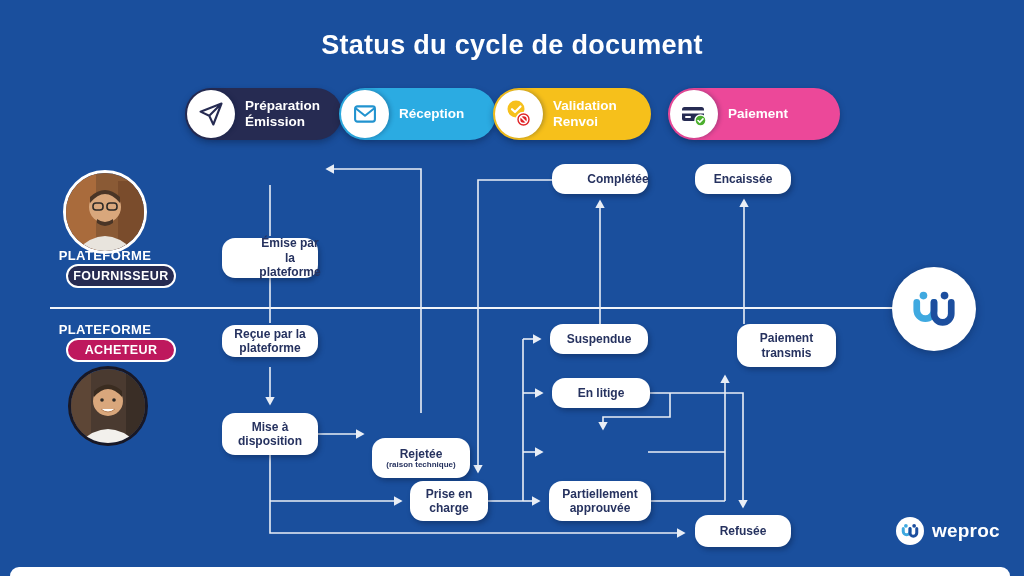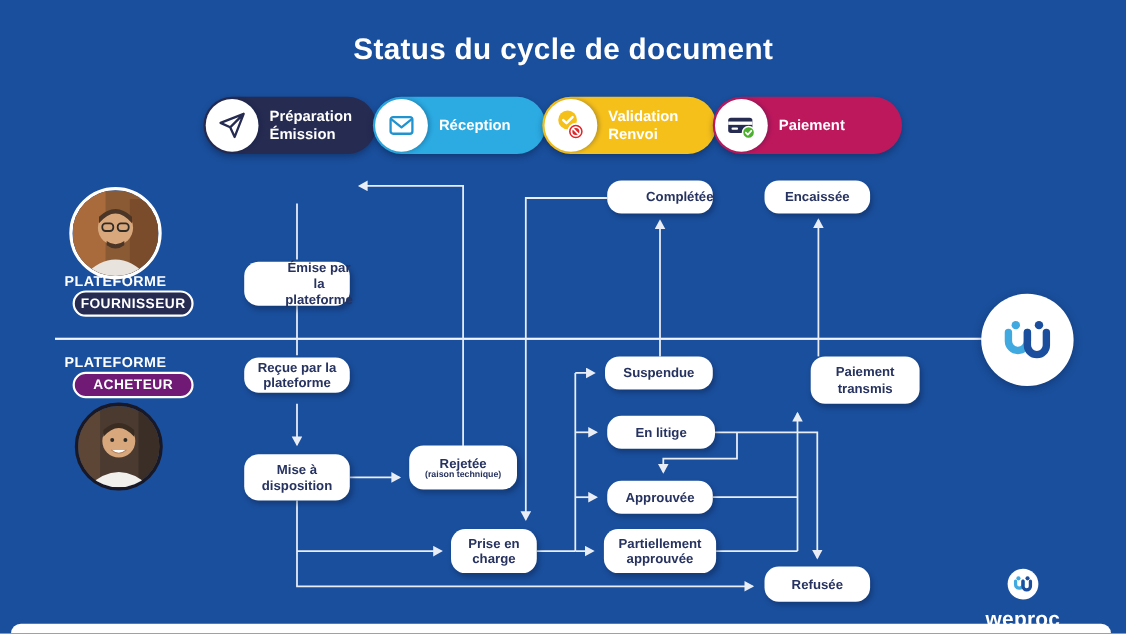--- a/index.html
+++ b/index.html
@@ -32,21 +32,21 @@
   .actor-badge{position:absolute;border:2px solid #FFFFFF;border-radius:15px;
     color:#FFFFFF;font-weight:800;font-size:12.5px;letter-spacing:.4px;
     padding:3px 0;text-align:center;width:106px;margin-left:16px;}
 
   .sep{position:absolute;left:50px;top:307px;width:843px;height:2px;background:#F2F5FA;}
 
   .logo-big{position:absolute;left:892px;top:267px;width:84px;height:84px;border-radius:50%;
     background:#FFFFFF;display:flex;align-items:center;justify-content:center;
     box-shadow:0 2px 8px rgba(5,20,50,.35);}
 
-  .brand{position:absolute;left:896px;top:517px;display:flex;align-items:center;gap:8px;flex-direction:column;}
+  .brand{position:absolute;left:896px;top:517px;display:flex;align-items:center;gap:8px;}
   .brand .bcircle{width:28px;height:28px;border-radius:50%;background:#FFFFFF;
     display:flex;align-items:center;justify-content:center;}
   .brand .bname{color:#FFFFFF;font-size:19px;font-weight:800;letter-spacing:.2px;}
 
   .bottom-card{position:absolute;left:10px;top:567px;width:1000px;height:9px;
     background:#FFFFFF;border-radius:12px 12px 0 0;}
 
   svg.lines{position:absolute;left:0;top:0;}
 </style>
 </head>
@@ -83,21 +83,21 @@
         <path d="M9 11.2 L12 14 L17.5 8.5" fill="none" stroke="#FFFFFF" stroke-width="2.2" stroke-linecap="round" stroke-linejoin="round"></path>
         <circle cx="20.5" cy="21.5" r="7" fill="#E02427" stroke="#FFFFFF" stroke-width="1.6"></circle>
         <circle cx="20.5" cy="21.5" r="4" fill="none" stroke="#FFFFFF" stroke-width="1.6"></circle>
         <path d="M17.7 18.7 L23.3 24.3" stroke="#FFFFFF" stroke-width="1.6"></path>
       </svg>
     </div>
     <div class="plabel">Validation
 Renvoi</div>
   </div>
 
-  <div class="phase" style="left:648px;width:172px;background:#be185d;z-index:4;">
+  <div class="phase" style="left:668px;width:172px;background:#ec4899;z-index:4;">
     <div class="pcircle">
       <svg width="30" height="30" viewBox="0 0 30 30">
         <rect x="3" y="8" width="22" height="14" rx="2.5" fill="#262B52"></rect>
         <rect x="3" y="11.5" width="22" height="3" fill="#FFFFFF"></rect>
         <rect x="6" y="17" width="6" height="2" rx="1" fill="#FFFFFF"></rect>
         <circle cx="21.5" cy="21.5" r="5.5" fill="#4CAF2E" stroke="#FFFFFF" stroke-width="1.4"></circle>
         <path d="M19 21.5 L20.8 23.3 L24 19.9" fill="none" stroke="#FFFFFF" stroke-width="1.6" stroke-linecap="round" stroke-linejoin="round"></path>
       </svg>
     </div>
     <div class="plabel">Paiement</div>
@@ -135,41 +135,38 @@
 
   <div class="fbox" style="left:222px;top:238px;width:96px;height:40px;padding-left:44px;">
       <span>Émise par la plateforme</span>
     </div>
   <div class="fbox" style="left:222px;top:325px;width:96px;height:32px;">
       <span>Reçue par la plateforme</span>
     </div>
   <div class="fbox" style="left:222px;top:413px;width:96px;height:42px;">
       <span>Mise à disposition</span>
     </div>
-  <div class="fbox" style="left:372px;top:405px;width:98px;height:40px;">
+  <div class="fbox" style="left:372px;top:438px;width:98px;height:40px;">
     <span>Rejetée</span>
     <span class="sub">(raison technique)</span>
   </div>
   <div class="fbox" style="left:410px;top:481px;width:78px;height:40px;">
       <span>Prise en charge</span>
     </div>
   <div class="fbox" style="left:552px;top:164px;width:96px;height:30px;padding-left:40px;">
       <span>Complétée</span>
     </div>
   <div class="fbox" style="left:695px;top:164px;width:96px;height:30px;">
       <span>Encaissée</span>
     </div>
   <div class="fbox" style="left:550px;top:324px;width:98px;height:30px;">
       <span>Suspendue</span>
     </div>
   <div class="fbox" style="left:552px;top:378px;width:98px;height:30px;">
       <span>En litige</span>
-    </div>
-  <div class="fbox" style="left:552px;top:437px;width:96px;height:30px;">
-      <span>Approuvée</span>
     </div>
   <div class="fbox" style="left:549px;top:481px;width:102px;height:40px;">
       <span>Partiellement approuvée</span>
     </div>
   <div class="fbox" style="left:695px;top:515px;width:96px;height:32px;">
       <span>Refusée</span>
     </div>
   <div class="fbox" style="left:693px;top:324px;width:99px;height:43px;margin-left:44px;">
       <span>Paiement transmis</span>
     </div>
@@ -185,21 +182,21 @@
       <path d="M24 30 Q39 12 54 30 L54 24 Q39 10 24 24 Z" fill="#4a3526"></path>
       <rect x="27" y="30" width="10" height="7" rx="3" fill="none" stroke="#2e2a26" stroke-width="1.6"></rect>
       <rect x="41" y="30" width="10" height="7" rx="3" fill="none" stroke="#2e2a26" stroke-width="1.6"></rect>
       <path d="M31 46 Q39 52 47 46 L47 50 Q39 56 31 50 Z" fill="#4a3526"></path>
     </svg>
   </div>
   <div class="actor-title" style="left:45px;top:248px;">PLATEFORME</div>
   <div class="actor-badge" style="left:50px;top:264px;background:#262B52;">FOURNISSEUR</div>
 
   <div class="actor-title" style="left:45px;top:322px;">PLATEFORME</div>
-  <div class="actor-badge" style="left:50px;top:338px;background:#701a75;">ACHETEUR</div>
+  <div class="actor-badge" style="left:50px;top:338px;background:#be185d;">ACHETEUR</div>
   <div class="avatar" style="left:68px;top:366px;width:80px;height:80px;border:3px solid #181826;">
     <svg width="74" height="74" viewBox="0 0 74 74">
       <rect width="74" height="74" fill="#4a3a30"></rect>
       <rect x="0" y="0" width="20" height="74" fill="#5d4636"></rect>
       <rect x="55" y="0" width="19" height="74" fill="#3a2e26"></rect>
       <path d="M8 74 Q37 46 66 74 Z" fill="#f2f0ec"></path>
       <circle cx="37" cy="32" r="15" fill="#d9a77c"></circle>
       <path d="M23 28 Q37 12 51 28 L51 22 Q37 9 23 22 Z" fill="#3a2c20"></path>
       <circle cx="31" cy="31" r="1.8" fill="#2e2a26"></circle>
       <circle cx="43" cy="31" r="1.8" fill="#2e2a26"></circle>

